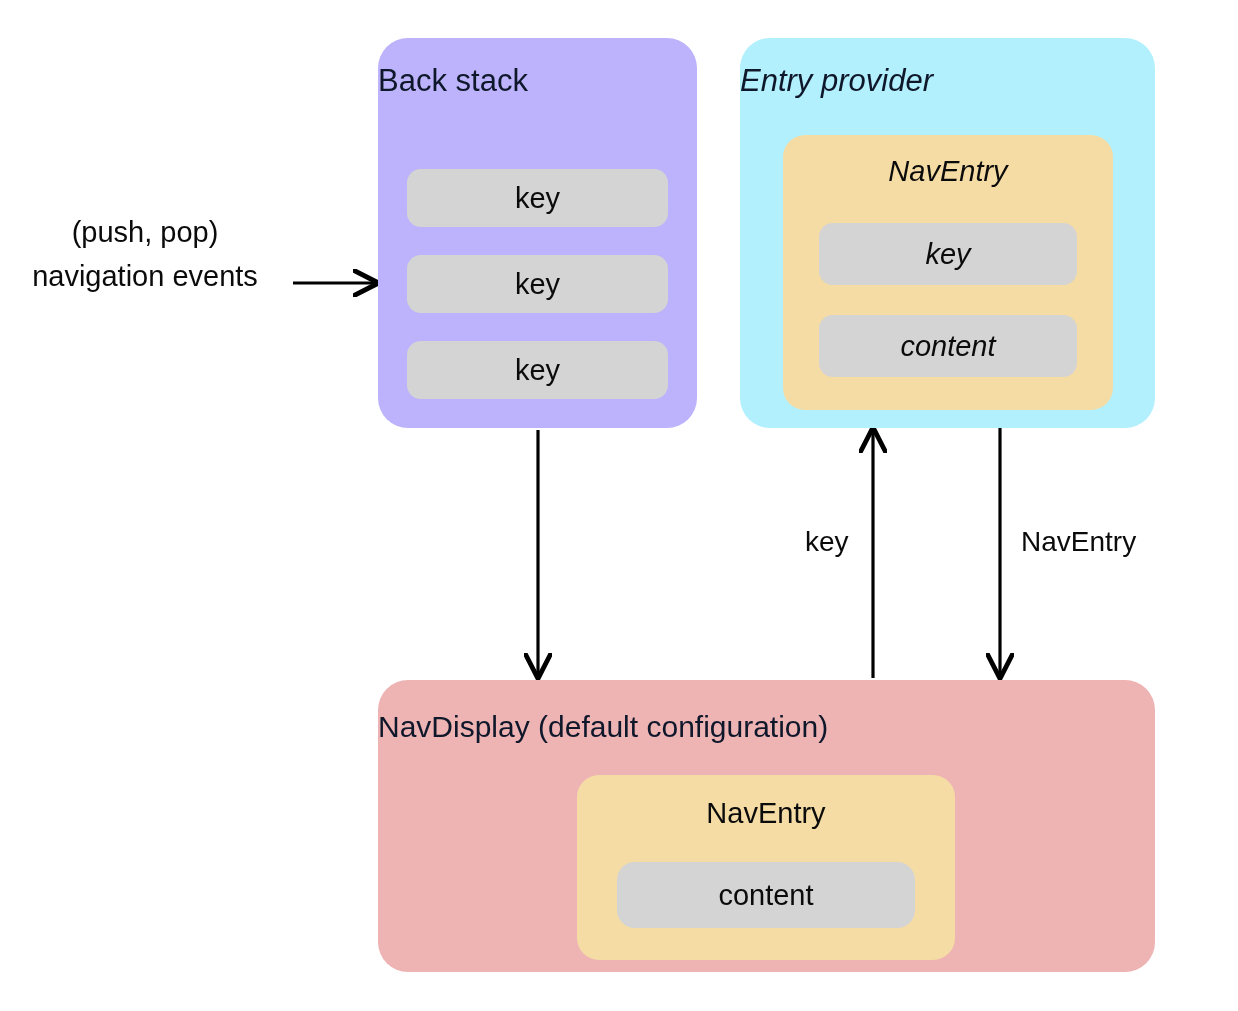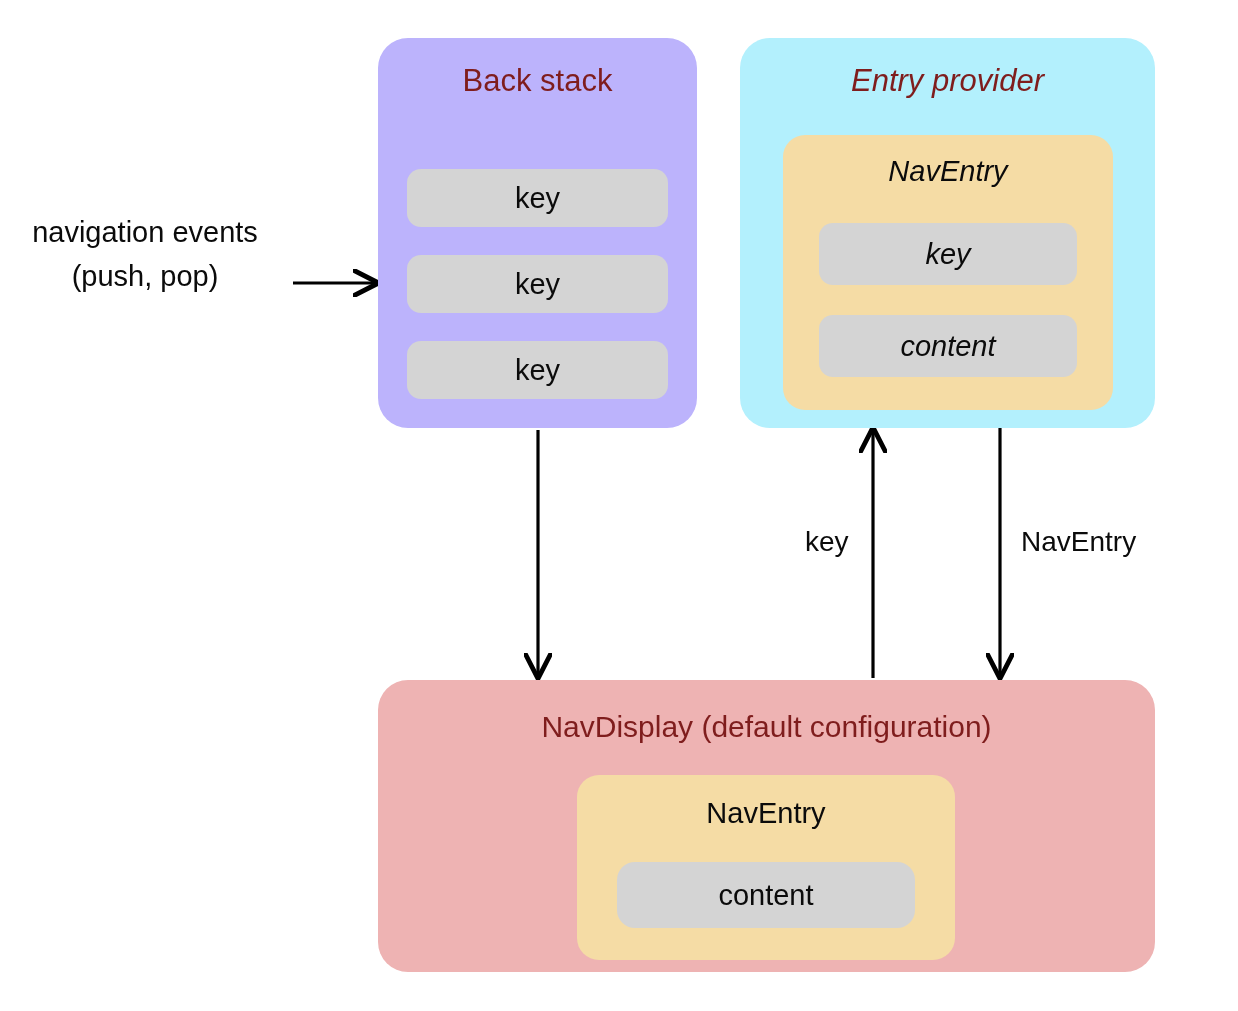--- a/index.html
+++ b/index.html
@@ -20,22 +20,21 @@
 
   .box {
     position: absolute;
     box-sizing: border-box;
     border-radius: 30px;
   }
   .box-title {
     position: absolute;
     left: 0;
     right: 0;
-    text-align: center;
-    color: #7f1d1d;
+    color: #0f172a;
     font-size: 31px;
     line-height: 38px;
     white-space: nowrap;
   }
 
   
   #back-stack {
     left: 378px;
     top: 38px;
     width: 319px;
@@ -155,22 +154,22 @@
     height: 1011px;
     pointer-events: none;
   }
 </style>
 </head>
 <body>
 
 <div id="canvas">
 
   <div id="nav-events-caption">
+    <div>(push, pop)</div>
     <div>navigation events</div>
-    <div>(push, pop)</div>
   </div>
 
   <svg id="arrows" viewBox="0 0 1238 1011" xmlns="http://www.w3.org/2000/svg">
     <defs>
       <marker id="ah" markerWidth="9" markerHeight="9" refX="7.2" refY="4.5" orient="auto" markerUnits="strokeWidth">
         <path d="M0.4,0.6 L8,4.5 L0.4,8.4" fill="none" stroke="#000000" stroke-width="1.5" stroke-linecap="round" stroke-linejoin="round"></path>
       </marker>
     </defs>
 
     <g>

